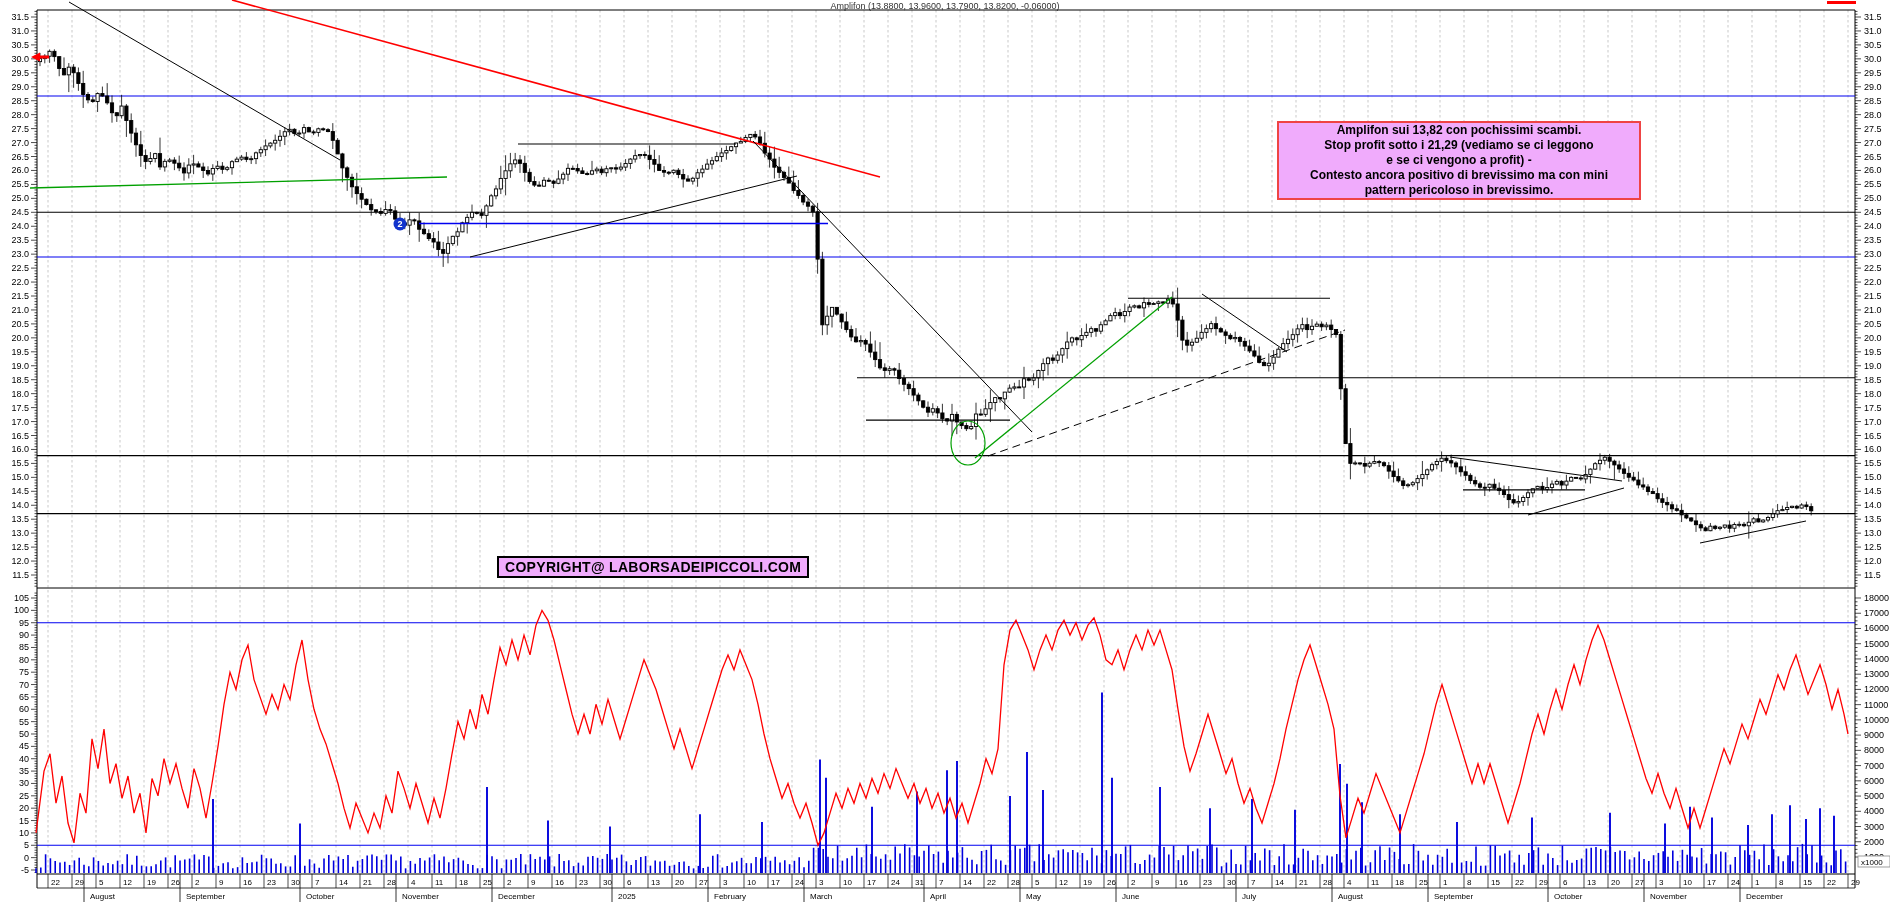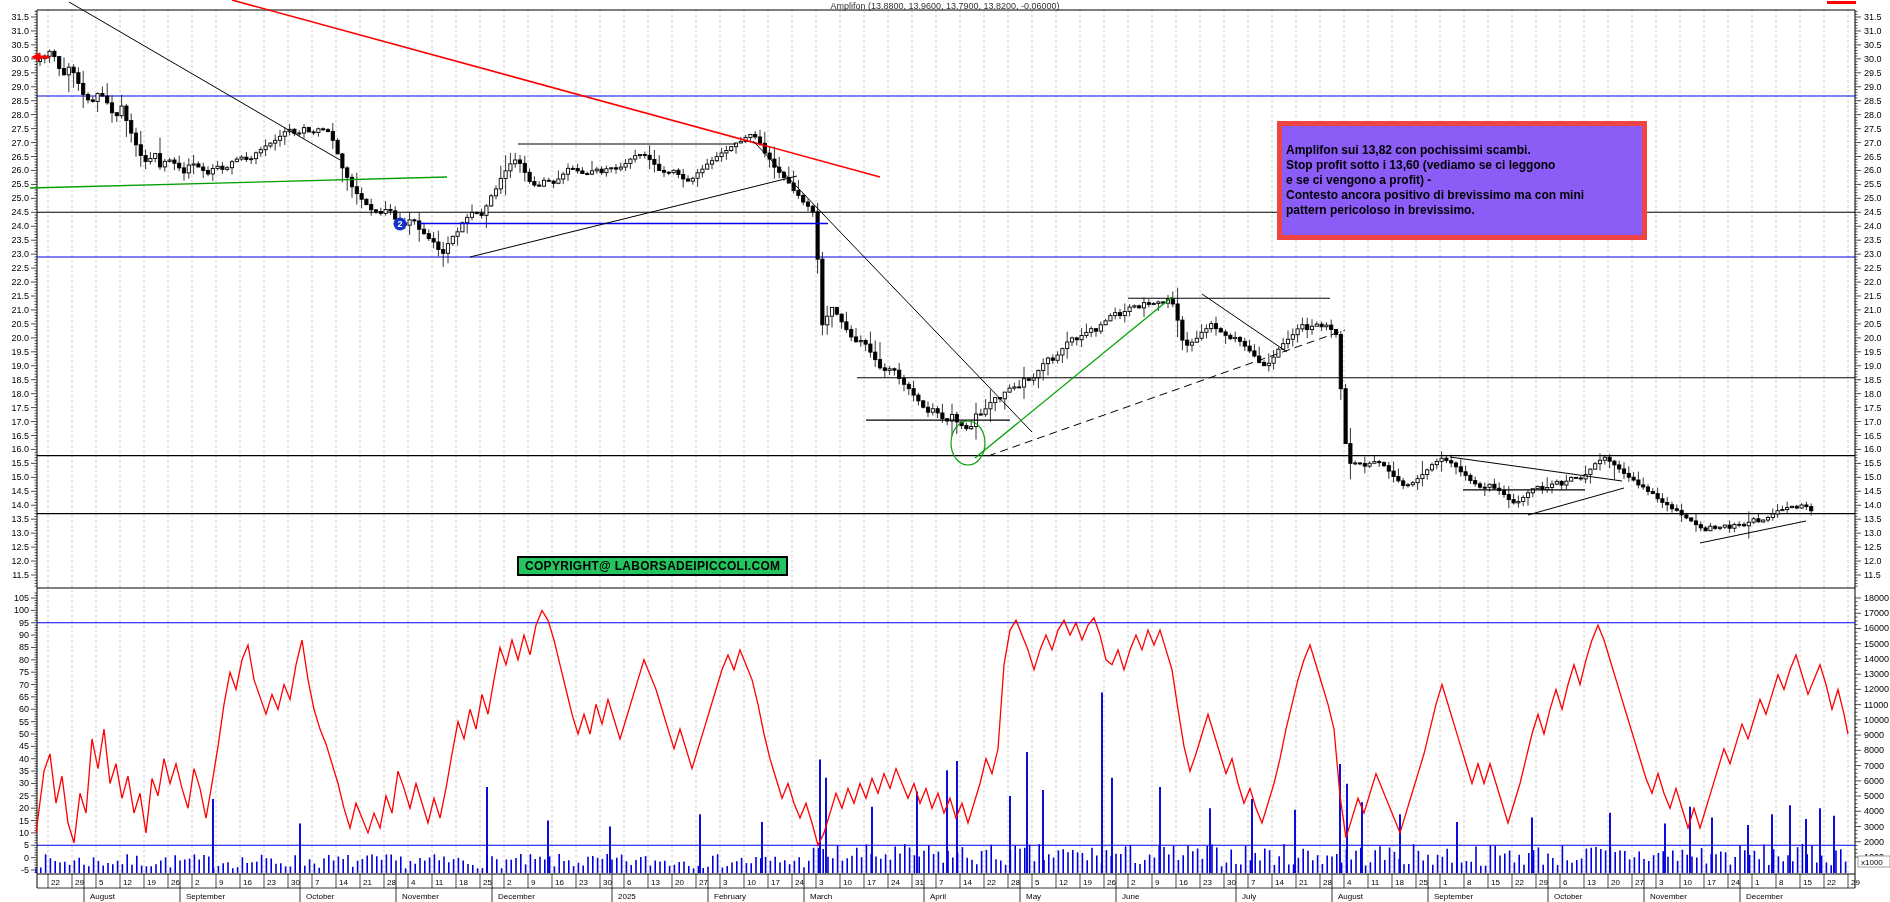--- a/index.html
+++ b/index.html
@@ -1,26 +1,26 @@
 <!DOCTYPE html>
 <html><head>
 <meta charset="utf-8">
 <style>
   html,body{margin:0;padding:0;background:#fff;}
   .stage{position:relative;width:1890px;height:902px;background:#fff;overflow:hidden;
-         font-family:"Liberation Sans",sans-serif;}
+         font-family:"Liberation Sans",sans-serif;text-align:center;}
   svg{position:absolute;left:0;top:0;}
   .title{position:absolute;top:1px;left:50%;transform:translateX(-50%);
          font-size:9px;color:#333;white-space:nowrap;}
-  .note{position:absolute;left:1277px;top:121px;width:352px;background:#8b5cf6;
-        border:5px solid #ef4444;padding:17px 4px;font-weight:bold;font-size:12px;
+  .note{position:absolute;left:1277px;top:121px;width:352px;background:#f0abfc;
+        border:2px solid #ef4444;padding:0 4px;font-weight:bold;font-size:12px;
         line-height:15px;color:#000;}
   .note div{white-space:nowrap;}
-  .copy{position:absolute;left:517px;top:556px;background:#22c55e;border:2px solid #000;
-        padding:1px 6px;font-weight:bold;font-size:12px;letter-spacing:.3px;color:#000;}
+  .copy{position:absolute;left:497px;top:556px;background:#f0abfc;border:2px solid #000;
+        padding:1px 6px;font-weight:bold;font-size:14px;letter-spacing:.3px;color:#000;}
   text{font-family:"Liberation Sans",sans-serif;}
 </style>
 </head>
 <body>
 
 <div class="stage">
   <div class="title">Amplifon (13.8800, 13.9600, 13.7900, 13.8200, -0.06000)</div>
   <svg id="chart" width="1890" height="902">
       <g>
         <line x1="48" y1="10" x2="48" y2="874" stroke="#bbbbbb" stroke-width="0.8" stroke-dasharray="2.5,2.5"></line>
@@ -2222,21 +2222,21 @@
         <line x1="1548" y1="874" x2="1548" y2="902" stroke="#000" stroke-width="0.8"></line>
         <text x="1554" y="898.5" font-size="8" text-anchor="start" fill="#000" font-weight="normal">October</text>
         <line x1="1644" y1="874" x2="1644" y2="902" stroke="#000" stroke-width="0.8"></line>
         <text x="1650" y="898.5" font-size="8" text-anchor="start" fill="#000" font-weight="normal">November</text>
         <line x1="1740" y1="874" x2="1740" y2="902" stroke="#000" stroke-width="0.8"></line>
         <text x="1746" y="898.5" font-size="8" text-anchor="start" fill="#000" font-weight="normal">December</text>
       </g>
     </svg>
   <div class="note">
     <div>Amplifon sui 13,82 con pochissimi scambi.</div>
-    <div>Stop profit sotto i 13,60 (vediamo se ci leggono</div>
+    <div>Stop profit sotto i 21,29 (vediamo se ci leggono</div>
     <div>e se ci vengono a profit) -</div>
     <div>Contesto ancora positivo di brevissimo ma con mini</div>
     <div>pattern pericoloso in brevissimo.</div>
   </div>
   <div class="copy">
     <span>COPYRIGHT@ LABORSADEIPICCOLI.COM</span>
   </div>
 </div>
 
 </body></html>

